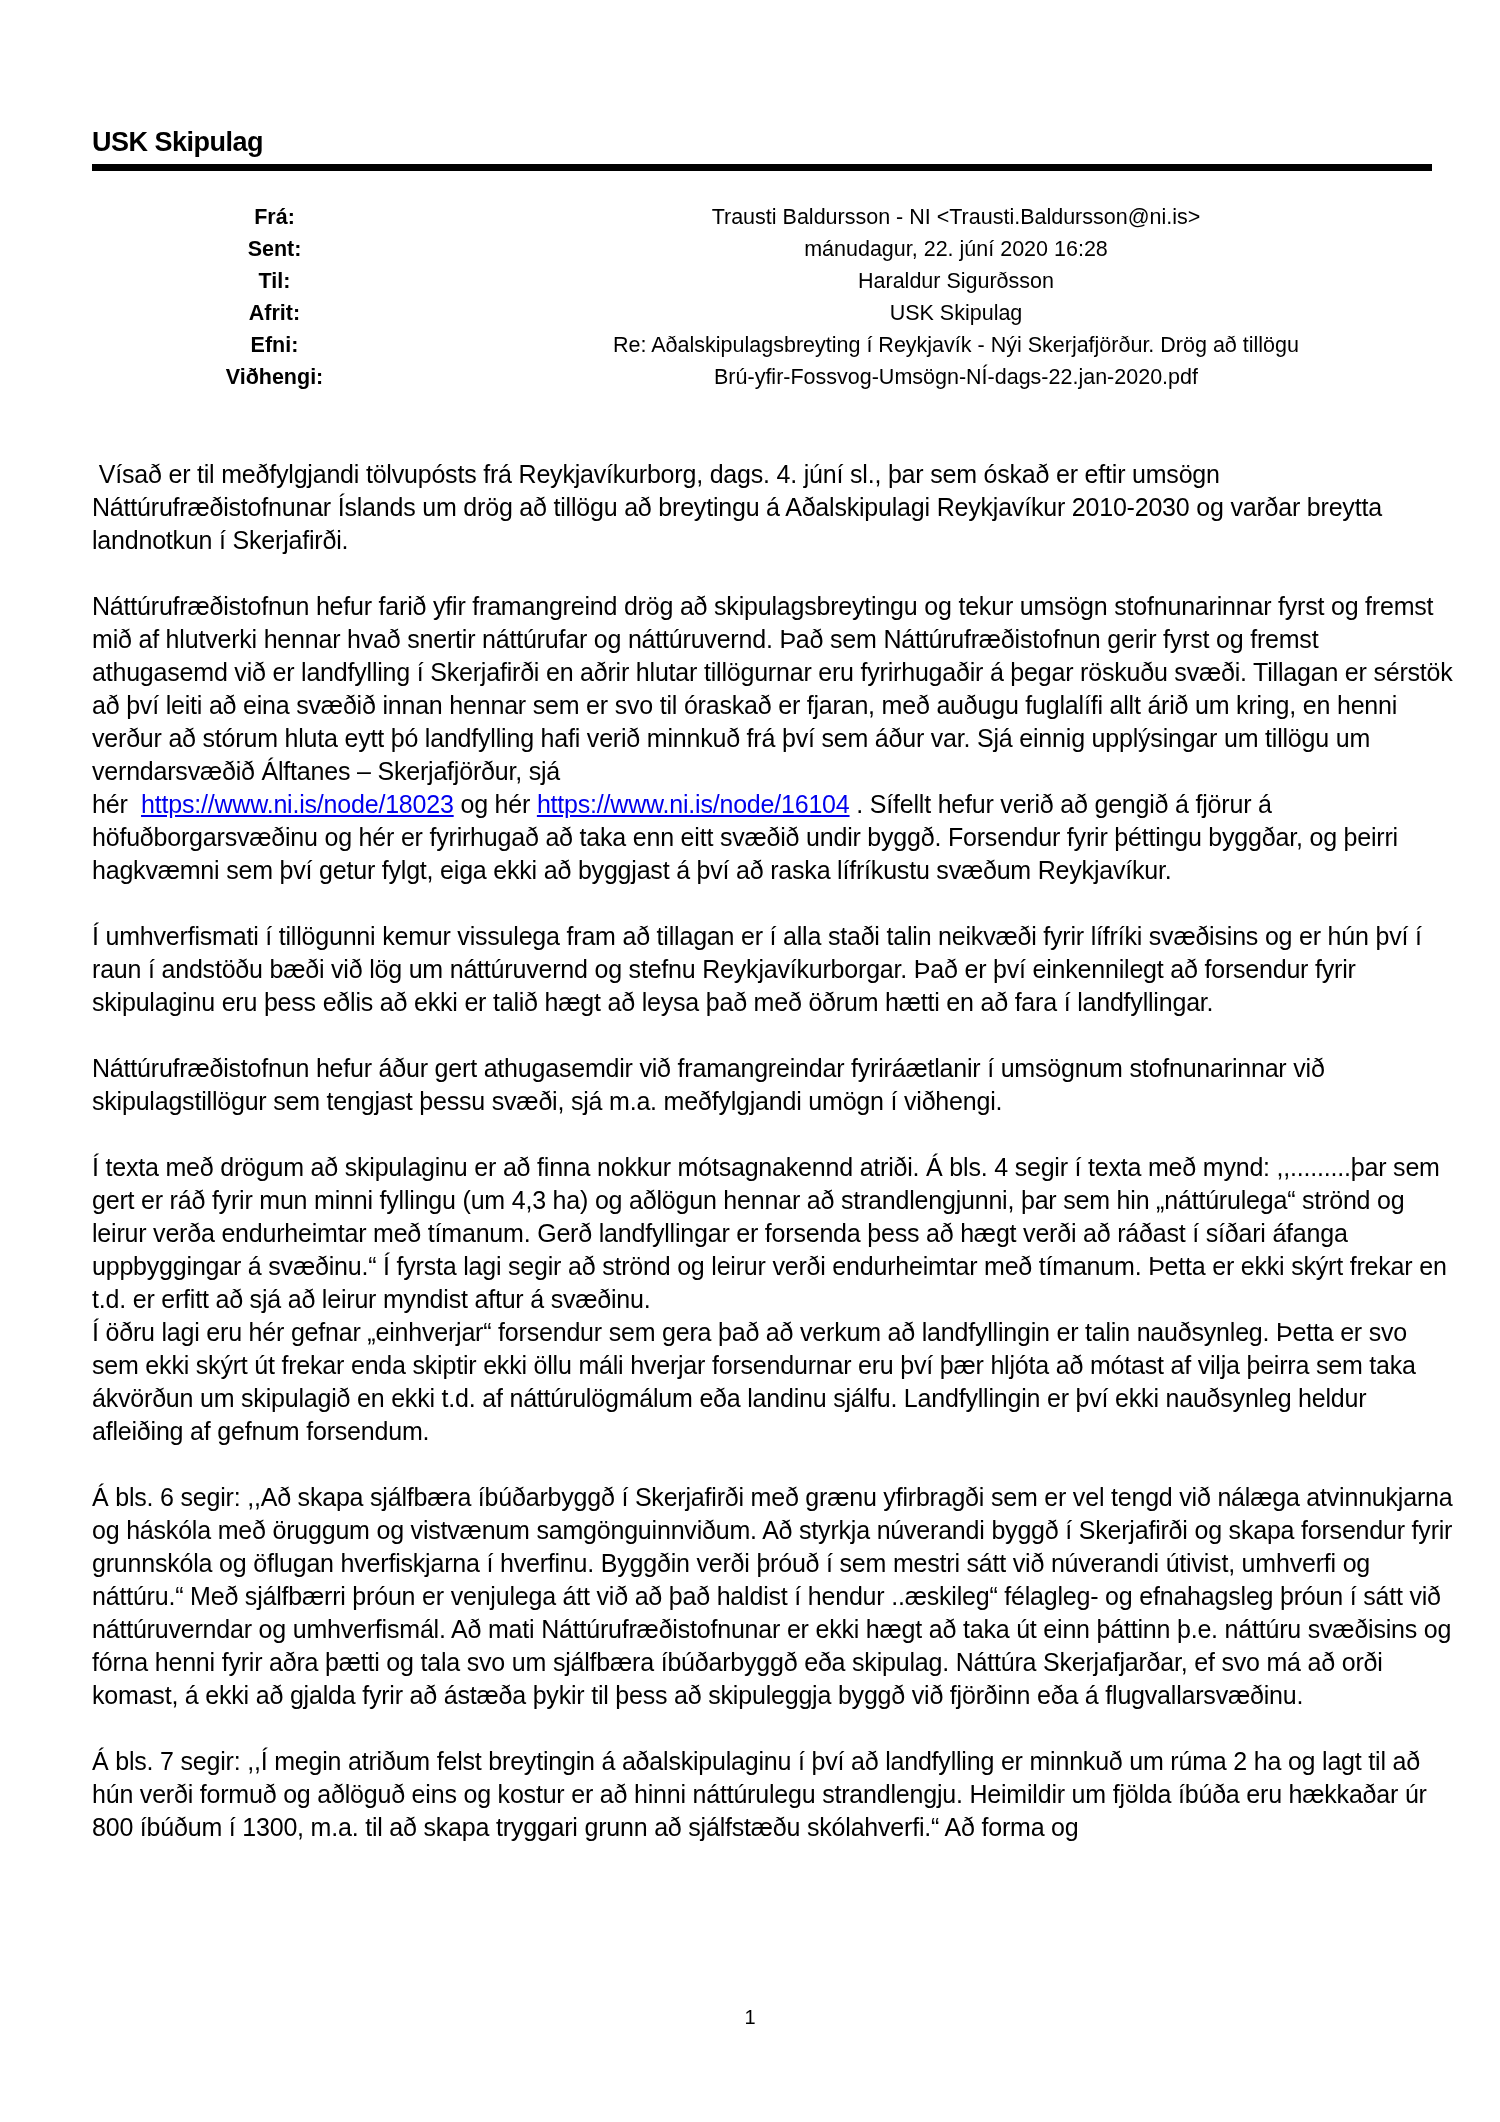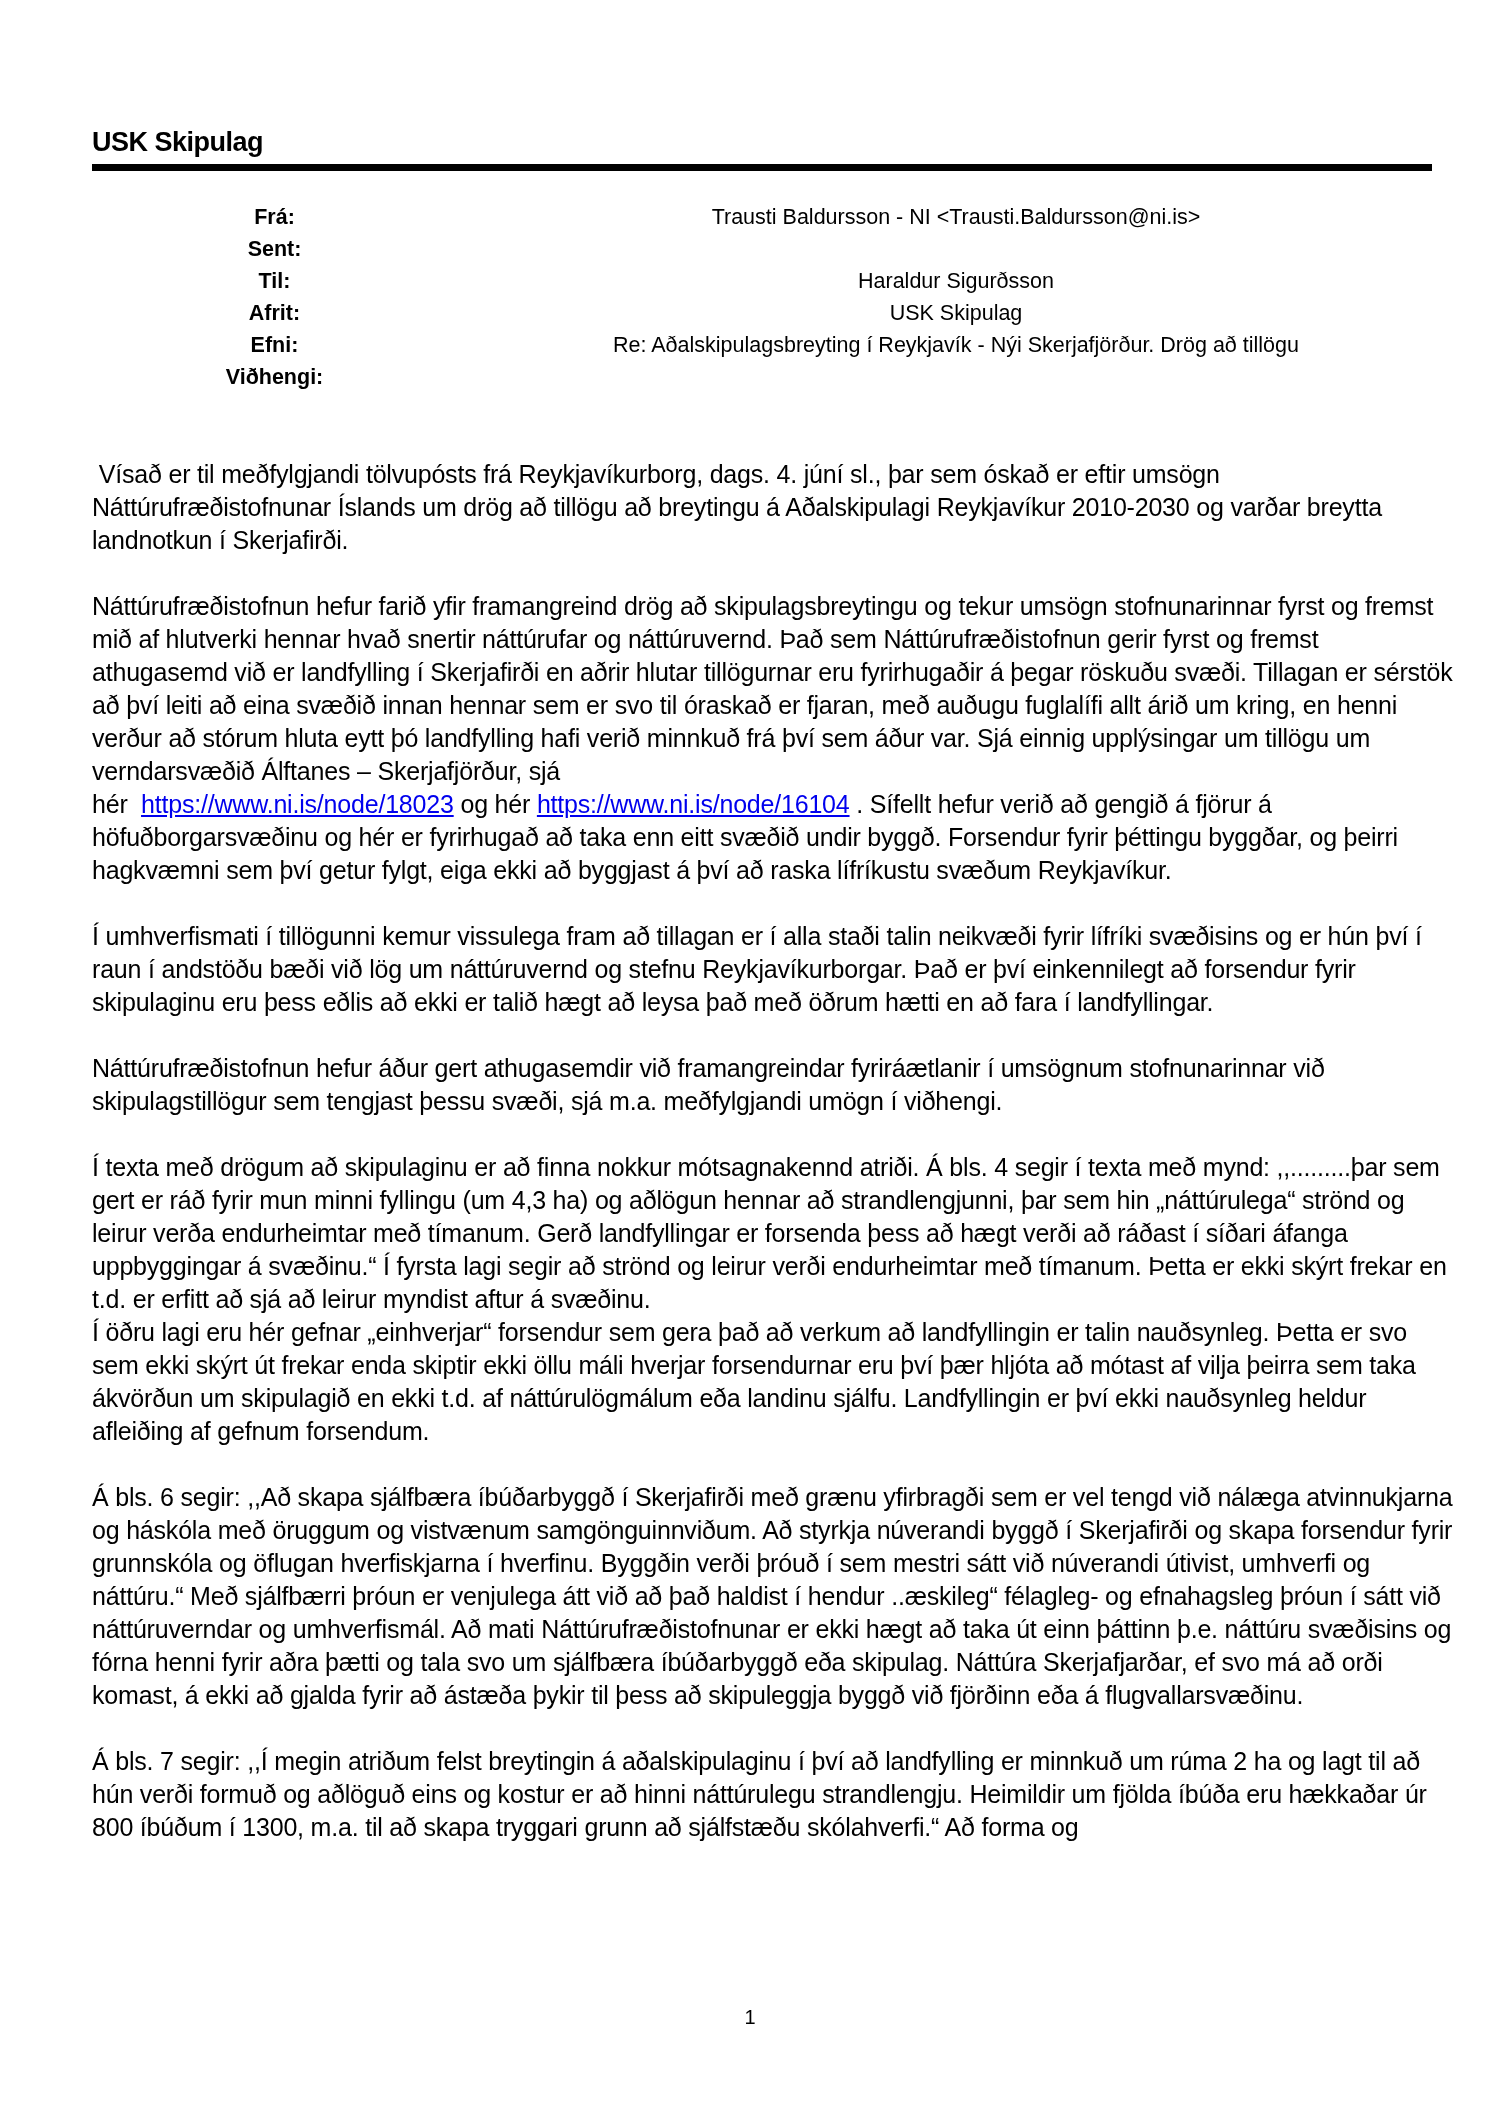--- a/index.html
+++ b/index.html
@@ -78,35 +78,37 @@
   <div class="doc-title">USK Skipulag</div>
   <div class="title-rule"></div>
 
   <div class="fields">
     <div class="field-row">
       <span class="field-label">Frá:</span>
       <span class="field-value">Trausti Baldursson - NI &lt;Trausti.Baldursson@ni.is&gt;</span>
     </div>
     <div class="field-row">
       <span class="field-label">Sent:</span>
+      <span class="field-value">mánudagur, 22. júní 2020 16:28</span>
     </div>
     <div class="field-row">
       <span class="field-label">Til:</span>
       <span class="field-value">Haraldur Sigurðsson</span>
     </div>
     <div class="field-row">
       <span class="field-label">Afrit:</span>
       <span class="field-value">USK Skipulag</span>
     </div>
     <div class="field-row">
       <span class="field-label">Efni:</span>
       <span class="field-value">Re: Aðalskipulagsbreyting í Reykjavík - Nýi Skerjafjörður. Drög að tillögu</span>
     </div>
     <div class="field-row">
       <span class="field-label">Viðhengi:</span>
+      <span class="field-value">Brú-yfir-Fossvog-Umsögn-NÍ-dags-22.jan-2020.pdf</span>
     </div>
   </div>
 
   <div class="email-body">
       <p class="para"><span> Vísað er til meðfylgjandi tölvupósts frá Reykjavíkurborg, dags. 4. júní sl., þar sem óskað er eftir umsögn Náttúrufræðistofnunar Íslands um drög að tillögu að breytingu á Aðalskipulagi Reykjavíkur 2010-2030 og varðar breytta landnotkun í Skerjafirði.</span></p>
       <p class="para"><span>Náttúrufræðistofnun hefur farið yfir framangreind drög að skipulagsbreytingu og tekur umsögn stofnunarinnar fyrst og fremst mið af hlutverki hennar hvað snertir náttúrufar og náttúruvernd. Það sem Náttúrufræðistofnun gerir fyrst og fremst athugasemd við er landfylling í Skerjafirði en aðrir hlutar tillögurnar eru fyrirhugaðir á þegar röskuðu svæði. Tillagan er sérstök að því leiti að eina svæðið innan hennar sem er svo til óraskað er fjaran, með auðugu fuglalífi allt árið um kring, en henni verður að stórum hluta eytt þó landfylling hafi verið minnkuð frá því sem áður var. Sjá einnig upplýsingar um tillögu um verndarsvæðið Álftanes – Skerjafjörður, sjá</span><br><span>hér  </span><a href="#" style="color: rgb(0, 0, 238);">https://www.ni.is/node/18023</a><span> og hér </span><a href="#" style="color: rgb(0, 0, 238);">https://www.ni.is/node/16104</a><span> . Sífellt hefur verið að gengið á fjörur á höfuðborgarsvæðinu og hér er fyrirhugað að taka enn eitt svæðið undir byggð. Forsendur fyrir þéttingu byggðar, og þeirri hagkvæmni sem því getur fylgt, eiga ekki að byggjast á því að raska lífríkustu svæðum Reykjavíkur.</span></p>
       <p class="para"><span>Í umhverfismati í tillögunni kemur vissulega fram að tillagan er í alla staði talin neikvæði fyrir lífríki svæðisins og er hún því í raun í andstöðu bæði við lög um náttúruvernd og stefnu Reykjavíkurborgar. Það er því einkennilegt að forsendur fyrir skipulaginu eru þess eðlis að ekki er talið hægt að leysa það með öðrum hætti en að fara í landfyllingar.</span></p>
       <p class="para"><span>Náttúrufræðistofnun hefur áður gert athugasemdir við framangreindar fyriráætlanir í umsögnum stofnunarinnar við skipulagstillögur sem tengjast þessu svæði, sjá m.a. meðfylgjandi umögn í viðhengi.</span></p>
       <p class="para"><span>Í texta með drögum að skipulaginu er að finna nokkur mótsagnakennd atriði. Á bls. 4 segir í texta með mynd: ,,.........þar sem gert er ráð fyrir mun minni fyllingu (um 4,3 ha) og aðlögun hennar að strandlengjunni, þar sem hin „náttúrulega“ strönd og leirur verða endurheimtar með tímanum. Gerð landfyllingar er forsenda þess að hægt verði að ráðast í síðari áfanga uppbyggingar á svæðinu.“ Í fyrsta lagi segir að strönd og leirur verði endurheimtar með tímanum. Þetta er ekki skýrt frekar en t.d. er erfitt að sjá að leirur myndist aftur á svæðinu.</span><br><span>Í öðru lagi eru hér gefnar „einhverjar“ forsendur sem gera það að verkum að landfyllingin er talin nauðsynleg. Þetta er svo sem ekki skýrt út frekar enda skiptir ekki öllu máli hverjar forsendurnar eru því þær hljóta að mótast af vilja þeirra sem taka ákvörðun um skipulagið en ekki t.d. af náttúrulögmálum eða landinu sjálfu. Landfyllingin er því ekki nauðsynleg heldur afleiðing af gefnum forsendum.</span></p>
       <p class="para"><span>Á bls. 6 segir: ,,Að skapa sjálfbæra íbúðarbyggð í Skerjafirði með grænu yfirbragði sem er vel tengd við nálæga atvinnukjarna og háskóla með öruggum og vistvænum samgönguinnviðum. Að styrkja núverandi byggð í Skerjafirði og skapa forsendur fyrir grunnskóla og öflugan hverfiskjarna í hverfinu. Byggðin verði þróuð í sem mestri sátt við núverandi útivist, umhverfi og náttúru.“ Með sjálfbærri þróun er venjulega átt við að það haldist í hendur ..æskileg“ félagleg- og efnahagsleg þróun í sátt við náttúruverndar og umhverfismál. Að mati Náttúrufræðistofnunar er ekki hægt að taka út einn þáttinn þ.e. náttúru svæðisins og fórna henni fyrir aðra þætti og tala svo um sjálfbæra íbúðarbyggð eða skipulag. Náttúra Skerjafjarðar, ef svo má að orði komast, á ekki að gjalda fyrir að ástæða þykir til þess að skipuleggja byggð við fjörðinn eða á flugvallarsvæðinu.</span></p>

